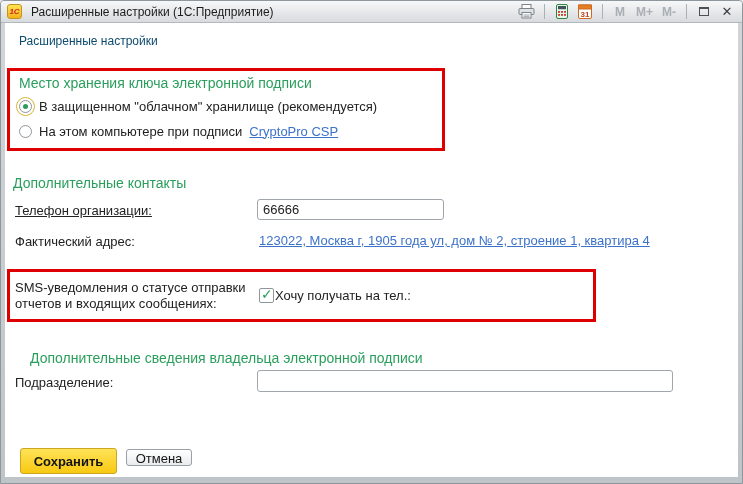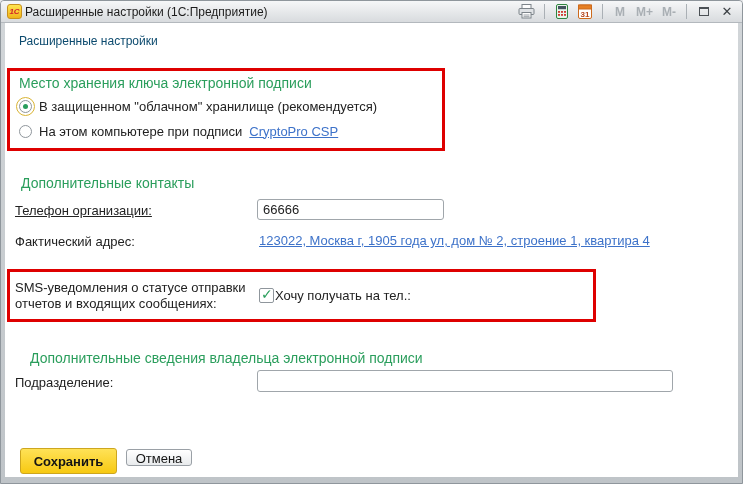--- a/index.html
+++ b/index.html
@@ -2,21 +2,21 @@
 <html><head>
 <meta charset="utf-8">
 <style>
   html,body{margin:0;padding:0;background:#e9eaec;font-family:"Liberation Sans","DejaVu Sans",sans-serif;}
   *{box-sizing:border-box;}
   .window{position:relative;width:743px;height:484px;background:linear-gradient(#d2d6d9,#bfc4c8);
     border:1px solid #8f969c;border-radius:4px 4px 0 0;overflow:hidden;}
   
   .titlebar{position:absolute;left:0;top:0;right:0;height:22px;display:flex;align-items:center;
     padding:0 6px;background:linear-gradient(#f6f7f8,#d8dbde);border-bottom:1px solid #b3b8bd;}
-  .logo{width:15px;height:15px;border-radius:3px;margin-right:3px;flex:0 0 auto;
+  .logo{width:15px;height:15px;border-radius:3px;margin-right:9px;flex:0 0 auto;
     background:linear-gradient(#ffe54f,#f0b31b);border:1px solid #c8901c;
     display:flex;align-items:center;justify-content:center;
     font-size:8px;font-weight:bold;font-style:italic;color:#d2222a;}
   .win-title{font-size:12px;color:#1c1c1c;white-space:nowrap;}
   .tb-icons{margin-left:auto;display:flex;align-items:center;gap:5px;}
   .tb-btn{display:flex;align-items:center;justify-content:center;height:18px;min-width:18px;cursor:default;}
   .tb-sep{width:1px;height:15px;background:#aab0b5;margin:0 3px;}
   .mem-btn{font-size:12px;font-weight:bold;color:#a9afb4;padding:0 2px;}
   .maxi{width:10px;height:9px;border:1px solid #4b5055;border-top-width:2px;}
   .close-x{font-size:13px;color:#3c4145;font-weight:bold;line-height:1;}
@@ -30,21 +30,21 @@
     font-family:inherit;font-size:13px;color:#222;padding:0 5px;outline:none;background:#fff;}
   
   .redbox{position:absolute;border:3px solid #de0000;}
   .box1{left:2px;top:45px;width:438px;height:83px;padding:3px 7px;}
   .box1 .ghead{margin:1px 0 3px 2px;}
   .radio-row{display:flex;align-items:center;margin:5px 0 0 2px;height:20px;gap:7px;}
   .radio{position:relative;width:13px;height:13px;border:1px solid #8f969c;border-radius:50%;background:#fff;flex:0 0 auto;}
   .radio.selected::after{content:"";position:absolute;left:3px;top:3px;width:5px;height:5px;border-radius:50%;background:#2a9e5c;}
   .focus-ring{outline:1px solid #d9b434;outline-offset:2px;}
   
-  .h-contacts{position:absolute;left:16px;top:152px;}
+  .h-contacts{position:absolute;left:8px;top:152px;}
   .lbl-phone{position:absolute;left:10px;top:180px;text-decoration:underline;}
   .in-phone{left:252px;top:176px;width:187px;}
   .lbl-addr{position:absolute;left:10px;top:211px;}
   .link-addr{position:absolute;left:254px;top:210px;}
   
   .box2{left:2px;top:246px;width:589px;height:53px;display:flex;align-items:center;padding:0 5px;gap:1px;}
   .sms-label{width:243px;flex:0 0 auto;font-size:13px;line-height:16px;color:#222;}
   .checkbox{position:relative;width:15px;height:15px;border:1px solid #8f969c;border-radius:2px;background:#fff;flex:0 0 auto;}
   .checkbox.checked::after{content:"✓";position:absolute;left:1px;top:-3px;font-size:14px;font-weight:bold;color:#2a9e5c;}
   .in-sms{position:static;width:160px;flex:0 0 auto;}

